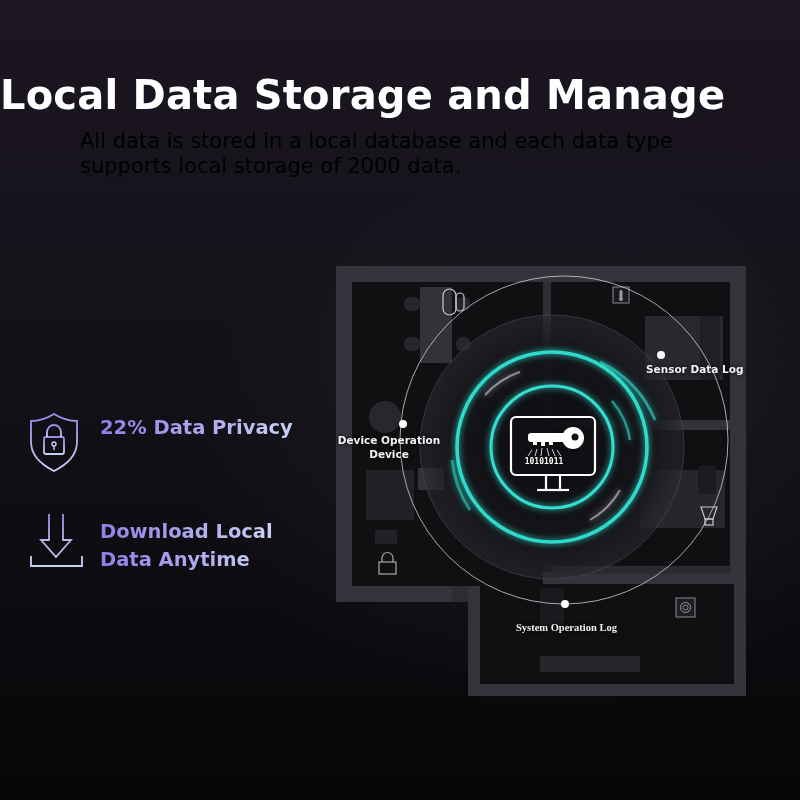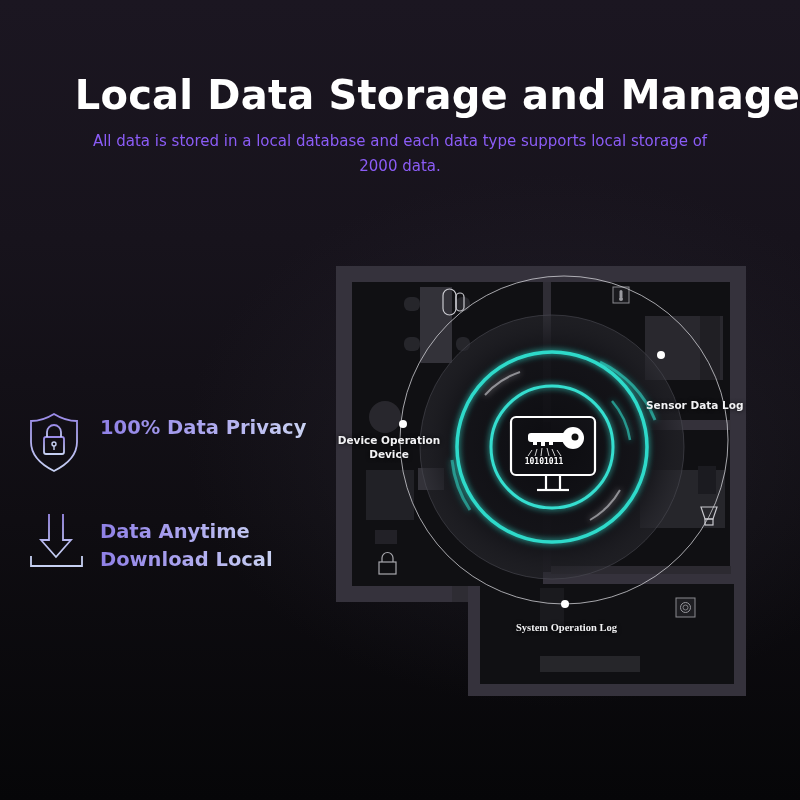--- a/index.html
+++ b/index.html
@@ -7,26 +7,26 @@
   body {
     position: relative;
     font-family: "DejaVu Sans", "Liberation Sans", sans-serif;
     background:
       radial-gradient(ellipse 520px 380px at 550px 440px, rgba(40,38,48,0.55) 0%, rgba(0,0,0,0) 70%),
       linear-gradient(180deg, #1b1621 0%, #17131c 30%, #0f0d12 65%, #060608 100%);
     color: #fff;
   }
   .title {
     position: absolute; left: 0; top: 72px; width: 800px;
-    text-align: right; font-weight: bold; font-size: 40px;
+    text-align: left; font-weight: bold; font-size: 40px;
     letter-spacing: 0.2px; color: #ffffff;
   }
   .subtitle {
     position: absolute; left: 80px; top: 129px; width: 640px;
-    text-align: center; font-size: 15px; line-height: 25px; color: #8b5cf6;
+    font-size: 21px; line-height: 25px; color: #000000;
   }
 
   
   .plan { position: absolute; left: 0; top: 0; width: 800px; height: 800px; }
 
   .features { position: absolute; left: 26px; top: 410px; width: 300px; }
   .feature { position: absolute; left: 0; width: 300px; height: 70px; }
   .feature .icon { position: absolute; left: 0; top: 0; width: 62px; height: 62px; }
   .feature .text {
     position: absolute; left: 74px; top: 4px; font-weight: bold; font-size: 19.5px;
@@ -176,21 +176,21 @@
     <line x1="552" y1="449" x2="555" y2="456"></line>
     <line x1="557" y1="450" x2="561" y2="456"></line>
   </g>
   <text x="544" y="464" text-anchor="middle" font-family="DejaVu Sans Mono, monospace" font-size="8" font-weight="bold" fill="#ffffff">10101011</text>
 
   <circle cx="661" cy="355" r="4" fill="#ffffff"></circle>
   <circle cx="403" cy="424" r="4" fill="#ffffff"></circle>
   <circle cx="565" cy="604" r="4" fill="#ffffff"></circle>
 </svg>
 
-<div class="fp-label" style="left:646px; top:362px;margin-top:36px;">Sensor Data Log</div>
+<div class="fp-label" style="left:646px; top:362px;">Sensor Data Log</div>
 <div class="fp-label" style="left:334px; top:433px; width:110px;text-align:center;">
   <div>Device Operation</div>
   <div>Device</div>
 </div>
 <div class="fp-label" style="left:516px; top:621px;font-family:Liberation Serif, serif;">System Operation Log</div>
 
 <div class="features">
   <div class="feature" style="top:0;">
     <svg class="icon" viewBox="0 0 62 62">
       <defs>
@@ -199,33 +199,33 @@
           <stop offset="100%" stop-color="#c6d0f2"></stop>
         </linearGradient>
       </defs>
       <path d="M28 4 C20 9 12 11 5 11 V32 C5 46 16 55 28 61 C40 55 51 46 51 32 V11 C44 11 36 9 28 4 Z" fill="none" stroke="url(#iconGrad)" stroke-width="1.8"></path>
       <rect x="18" y="27" width="20" height="17" rx="2" fill="none" stroke="url(#iconGrad)" stroke-width="1.8"></rect>
       <path d="M21 27 v-5 a7 7 0 0 1 14 0 v5" fill="none" stroke="url(#iconGrad)" stroke-width="1.8"></path>
       <circle cx="28" cy="34" r="2" fill="none" stroke="#c6d0f2" stroke-width="1.4"></circle>
       <line x1="28" y1="36" x2="28" y2="40" stroke="#c6d0f2" stroke-width="1.4"></line>
     </svg>
     <div class="text">
-      <div class="grad-text">100% Data Privacy</div>
+      <div class="grad-text">22% Data Privacy</div>
     </div>
   </div>
 
   <div class="feature" style="top:104px;">
     <svg class="icon" viewBox="0 0 62 62">
       <defs>
         <linearGradient id="iconGrad2" x1="0" y1="0" x2="0" y2="1">
           <stop offset="0%" stop-color="#9a8ae8"></stop>
           <stop offset="100%" stop-color="#c6d0f2"></stop>
         </linearGradient>
       </defs>
       <path d="M23 0 V26 H15 L30 43 L45 26 H37 V0" fill="none" stroke="url(#iconGrad2)" stroke-width="1.8"></path>
       <path d="M5 42 V52 H56 V42" fill="none" stroke="#c6d0f2" stroke-width="1.8"></path>
     </svg>
     <div class="text">
+      <div class="grad-text">Download Local</div>
       <div class="grad-text">Data Anytime</div>
-      <div class="grad-text">Download Local</div>
     </div>
   </div>
 </div>
 
 </body></html>

